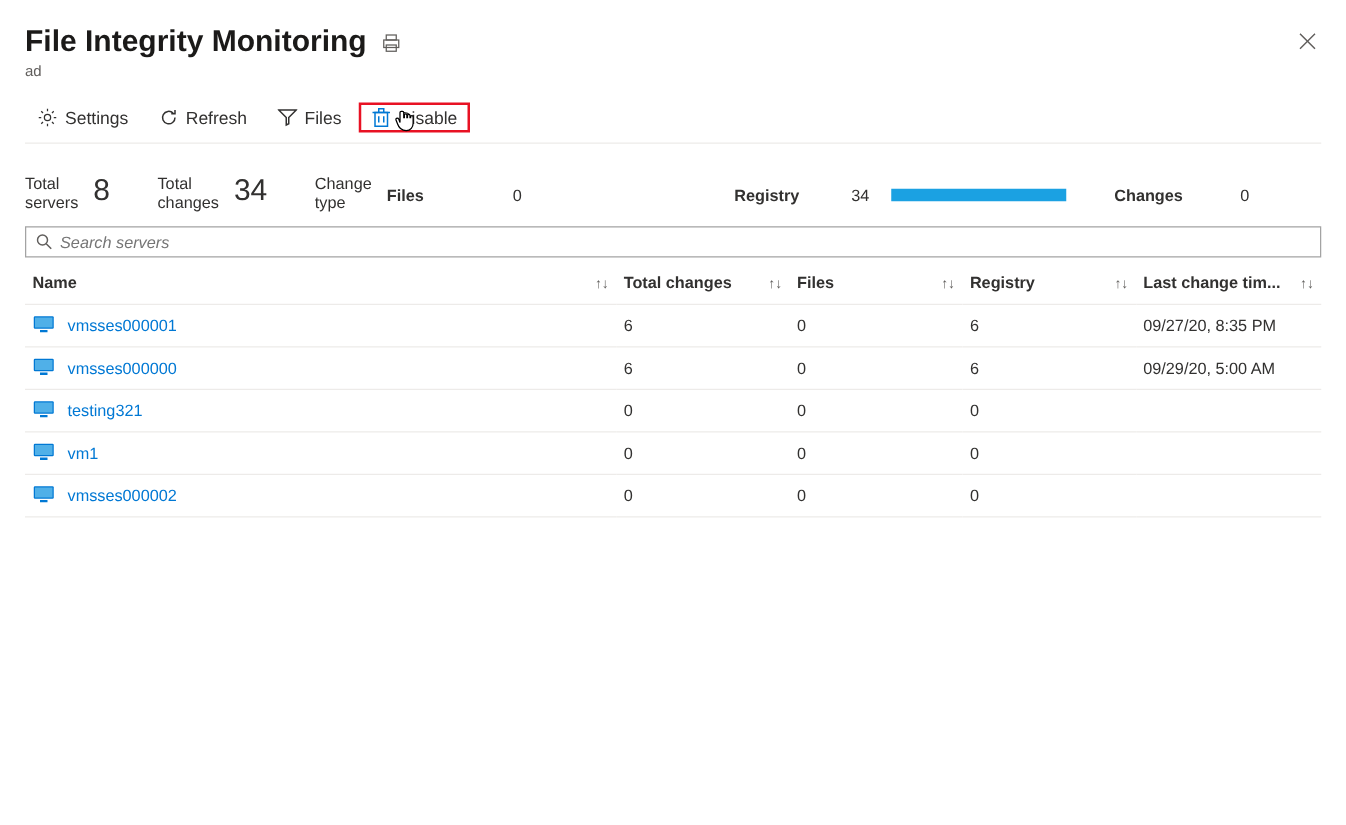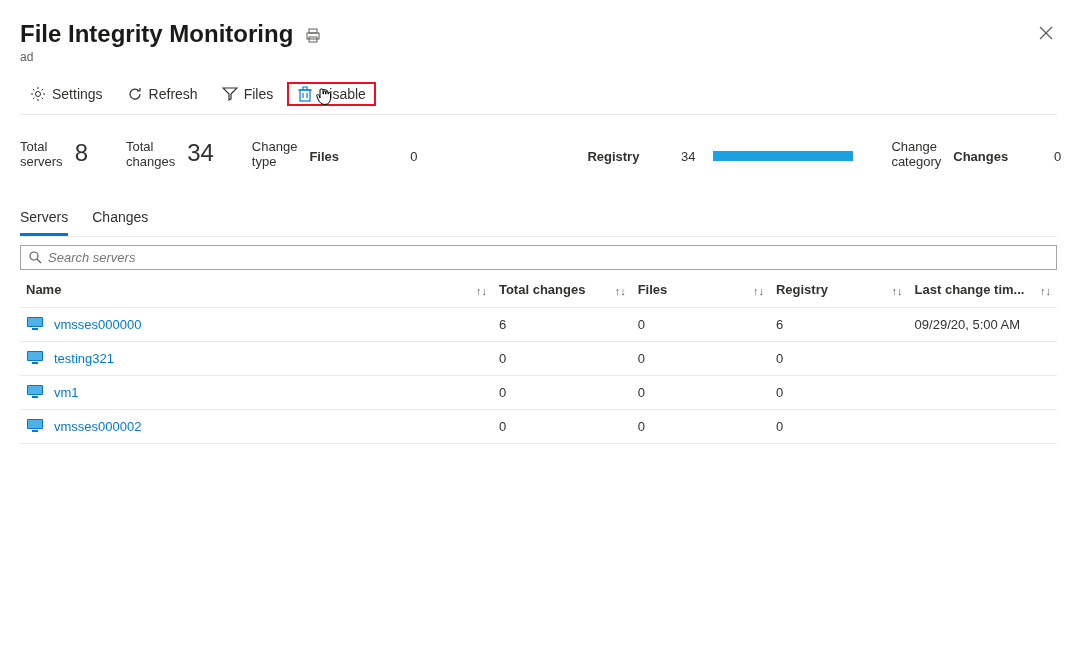--- a/index.html
+++ b/index.html
@@ -128,43 +128,38 @@
         <span class="ctype-val">0</span>
         <span class="bar bar-files"></span>
       </div>
       <div class="ctype-row">
         <span class="ctype-name">Registry</span>
         <span class="ctype-val">34</span>
         <span class="bar bar-reg"></span>
       </div>
     </div>
     <div class="stat-block">
-      <div class="stat-label">Change category</div>
       <div class="ctype-row">
         <span class="ctype-name">Changes</span>
         <span class="ctype-val">0</span>
         <span class="bar bar-mod"></span>
       </div>
       <div class="ctype-row">
         <span class="ctype-name">Added</span>
         <span class="ctype-val">17</span>
         <span class="bar bar-add"></span>
       </div>
       <div class="ctype-row">
         <span class="ctype-name">Removed</span>
         <span class="ctype-val">17</span>
         <span class="bar bar-rem"></span>
       </div>
     </div>
   </div>
 
-  <div class="tabs">
-    <div class="tab active">Servers</div>
-    <div class="tab">Changes</div>
-  </div>
 
   <div class="search-box">
     <svg width="13" height="13" viewBox="0 0 13 13" fill="none" stroke="#605e5c" stroke-width="1.2">
         <circle cx="5" cy="5" r="4"></circle>
         <line x1="8" y1="8" x2="12" y2="12"></line>
       </svg>
     <input type="text" placeholder="Search servers" style="">
   </div>
 
   <table class="table">
@@ -204,20 +199,36 @@
     </thead>
     <tbody id="table-body">
         <tr>
           <td>
             <div class="name-cell">
               <span><svg class="vm-icon" viewBox="0 0 18 14">
                   <rect x="1" y="1" width="16" height="10" fill="#0078d4" rx="1"></rect>
                   <rect x="2" y="2" width="14" height="8" fill="#50b0e8"></rect>
                   <rect x="6" y="12" width="6" height="2" fill="#0078d4"></rect>
                 </svg></span>
+              <a href="#" class="vm-link">vmsses000001</a>
+            </div>
+          </td>
+          <td>6</td>
+          <td>0</td>
+          <td>6</td>
+          <td>09/27/20, 8:35 PM</td>
+        </tr>
+        <tr>
+          <td>
+            <div class="name-cell">
+              <span><svg class="vm-icon" viewBox="0 0 18 14">
+                  <rect x="1" y="1" width="16" height="10" fill="#0078d4" rx="1"></rect>
+                  <rect x="2" y="2" width="14" height="8" fill="#50b0e8"></rect>
+                  <rect x="6" y="12" width="6" height="2" fill="#0078d4"></rect>
+                </svg></span>
               <a href="#" class="vm-link">vmsses000000</a>
             </div>
           </td>
           <td>6</td>
           <td>0</td>
           <td>6</td>
           <td>09/29/20, 5:00 AM</td>
         </tr>
         <tr>
           <td>

